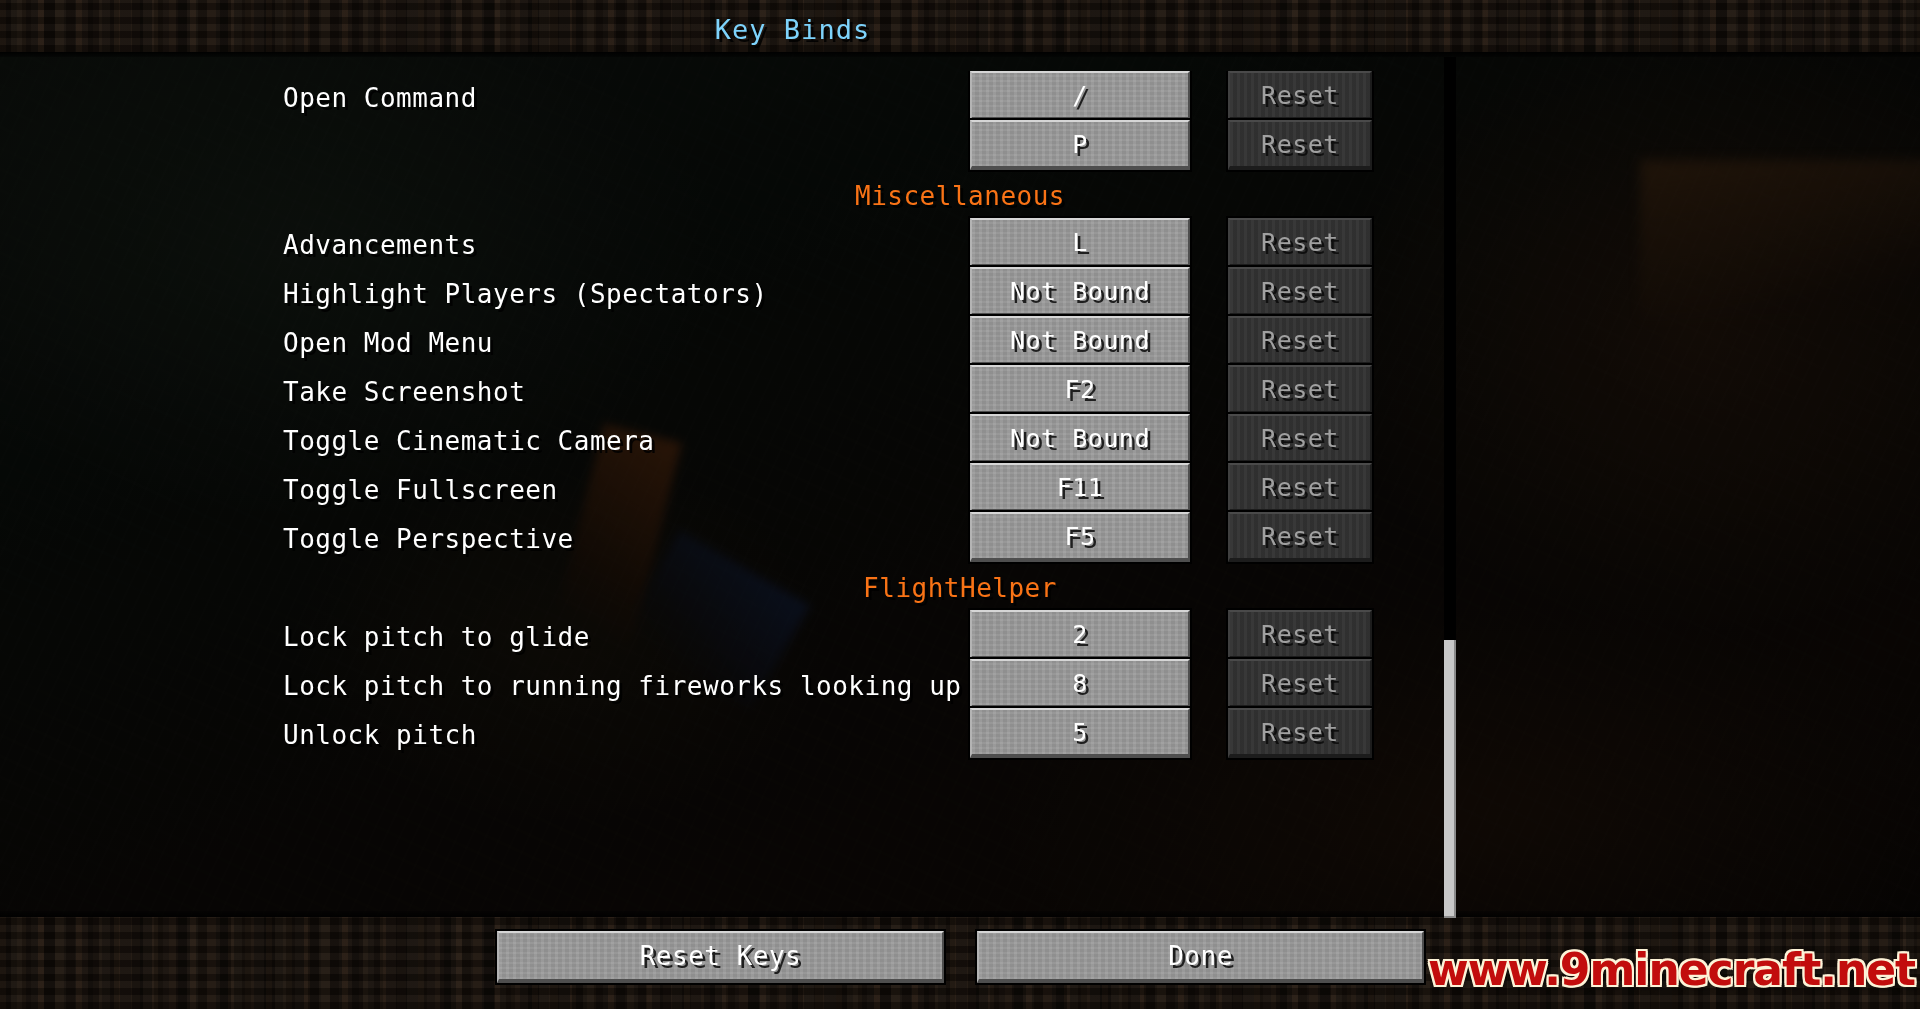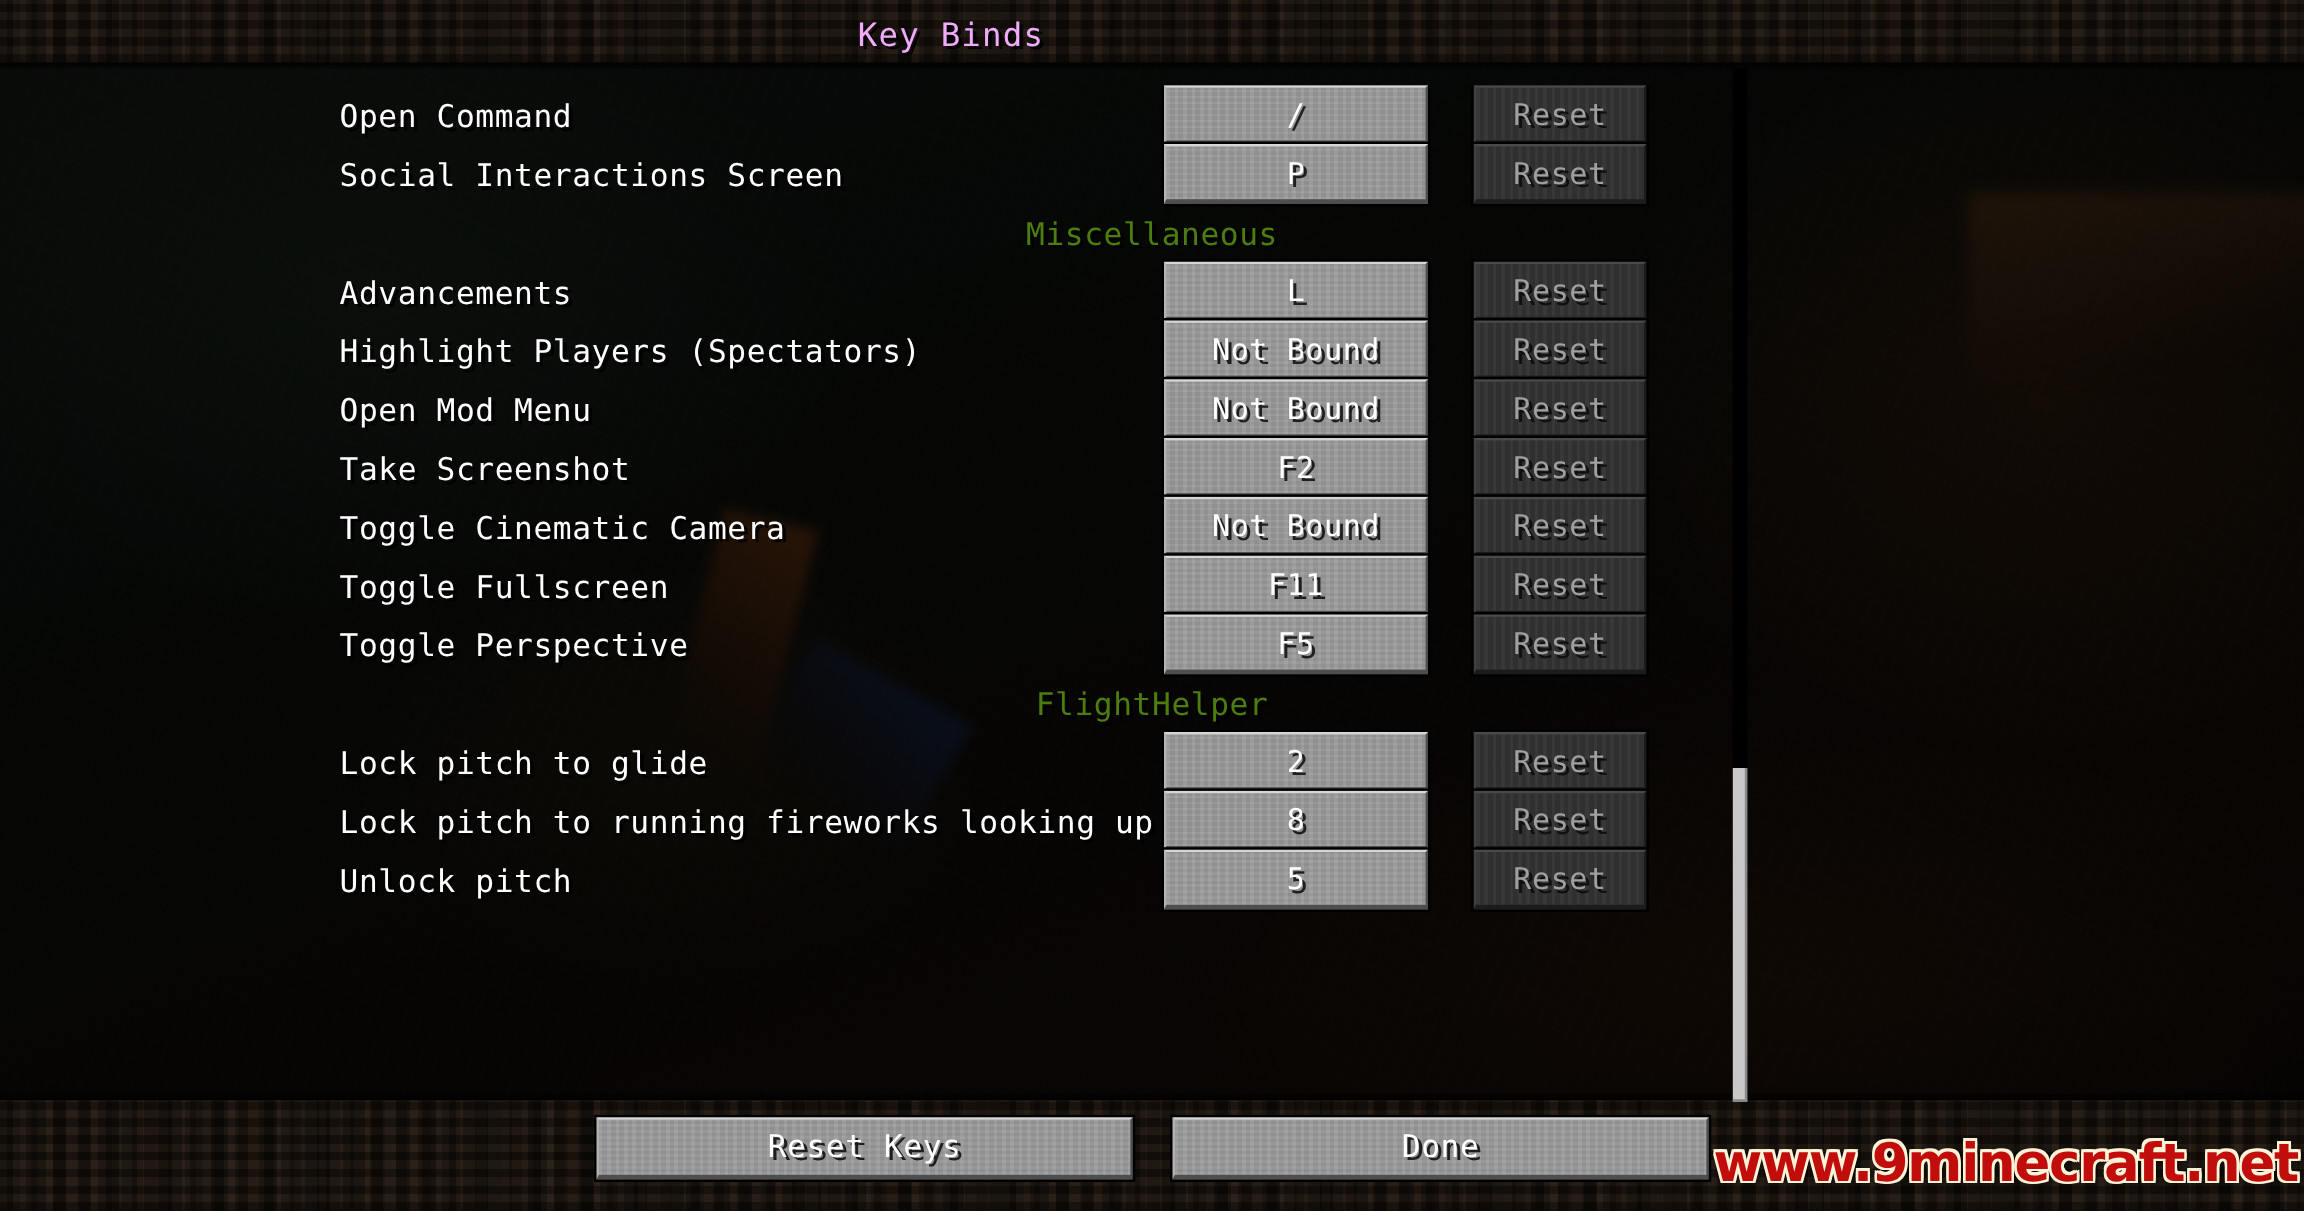--- a/index.html
+++ b/index.html
@@ -109,21 +109,21 @@
     width: 1920px; height: 7px;
     background: linear-gradient(0deg, rgba(0,0,0,0.95), rgba(0,0,0,0.3));
   }
 
   
   #page-title {
     position: absolute;
     left: 0; top: 14px;
     width: 1585px;
     text-align: center;
-    color: #f0abfc;
+    color: #7dd3fc;
     font-size: 27px;
     letter-spacing: 1px;
     text-shadow: 3px 3px 0 rgba(0,0,0,0.85);
     z-index: 8;
   }
 
   
   #list-area {
     position: absolute;
     left: 0; top: 71px;
@@ -145,21 +145,21 @@
     font-size: 26px;
     letter-spacing: 0.5px;
     white-space: nowrap;
     text-shadow: 3px 3px 0 rgba(0,0,0,0.85);
   }
   .section-head {
     position: absolute;
     left: 0;
     width: 1920px;
     text-align: center;
-    color: #4d7c0f;
+    color: #f97316;
     font-size: 26px;
     letter-spacing: 0.5px;
     text-shadow: 3px 3px 0 rgba(0,0,0,0.85);
   }
 
   
   .mc-btn {
     position: absolute;
     box-sizing: border-box;
     border-top: 2px solid #d6d6d6;
@@ -265,21 +265,20 @@
   <div id="header-underline"></div>
   <div id="page-title">Key Binds</div>
 
   <div id="list-area">
       <div class="row" style="top: 0px;">
         <div class="row-label">Open Command</div>
         <div class="mc-btn key-btn">/</div>
         <div class="mc-btn reset-btn disabled">Reset</div>
       </div>
       <div class="row" style="top: 49px;">
-        <div class="row-label">Social Interactions Screen</div>
         <div class="mc-btn key-btn">P</div>
         <div class="mc-btn reset-btn disabled">Reset</div>
       </div>
       <div class="section-head" style="top: 110px;">Miscellaneous</div>
       <div class="row" style="top: 147px;">
         <div class="row-label">Advancements</div>
         <div class="mc-btn key-btn">L</div>
         <div class="mc-btn reset-btn disabled">Reset</div>
       </div>
       <div class="row" style="top: 196px;">

